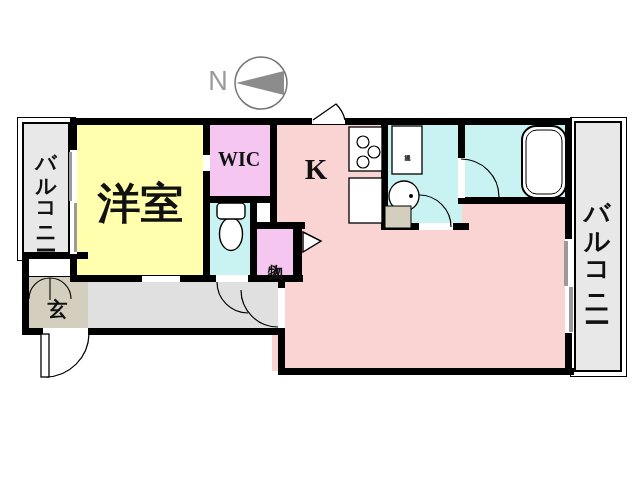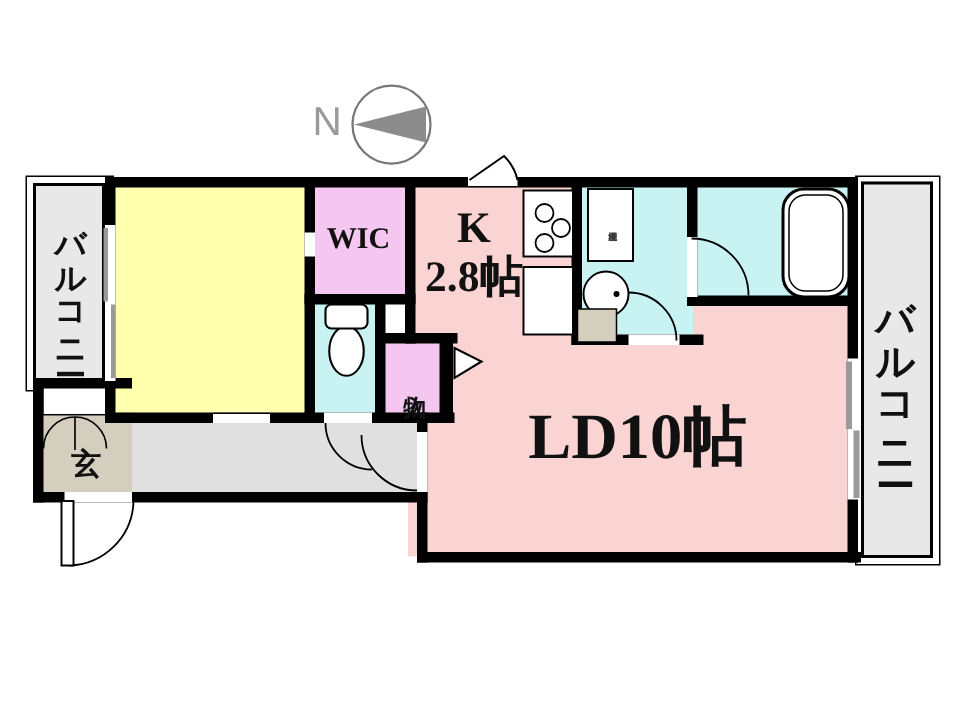--- a/index.html
+++ b/index.html
@@ -126,30 +126,29 @@
       <rect x="522" y="126" width="44" height="72" rx="14" fill="#fff" stroke="#000" stroke-width="2"></rect>
       <rect x="526" y="130" width="36" height="64" rx="11" fill="#fff" stroke="#000" stroke-width="1"></rect>
     </g>
   </svg>
 
   <div class="lbl abs" style="left:204px;top:64px;width:28px;height:34px;font-size:27px;color:#9a9a9a;">N</div>
 
   <div class="lbl abs vert" style="left:22px;top:124px;width:48px;height:130px;font-size:21px;font-weight:bold;letter-spacing:1px;">バルコニー</div>
 
   <div class="abs" style="left:73px;top:150px;width:135px;height:106px;display:flex;flex-direction:column;align-items:center;justify-content:center;font-weight:bold;font-size:43px;line-height:49px;color:#111;">
+    <span>洋室</span>
   </div>
 
   <div class="lbl abs serif" style="left:207px;top:136px;width:64px;height:46px;font-size:20px;font-weight:bold;">WIC</div>
 
   <div class="abs serif" style="left:277px;top:130px;width:78px;height:78px;display:flex;flex-direction:column;align-items:center;justify-content:center;font-weight:bold;font-size:29px;line-height:33px;color:#111;">
     <span>K</span>
-    <span>2.8帖</span>
   </div>
 
-  <div class="lbl abs serif" style="left:285px;top:258px;width:280px;height:66px;font-size:43px;font-weight:bold;">LD10帖</div>
 
   <div class="lbl abs" style="left:27px;top:292px;width:61px;height:34px;font-size:20px;font-weight:bold;">玄</div>
 
   <div class="lbl abs vert" style="left:257px;top:226px;width:36px;height:52px;font-size:15px;font-weight:bold;">物入</div>
 
   <div class="lbl abs vert" style="left:392px;top:128px;width:30px;height:44px;font-size:6px;color:#333;">洗濯機置場</div>
 
   <div class="lbl abs vert" style="left:574px;top:140px;width:48px;height:215px;font-size:26px;font-weight:bold;letter-spacing:2px;">バルコニー</div>
 
 </div>

